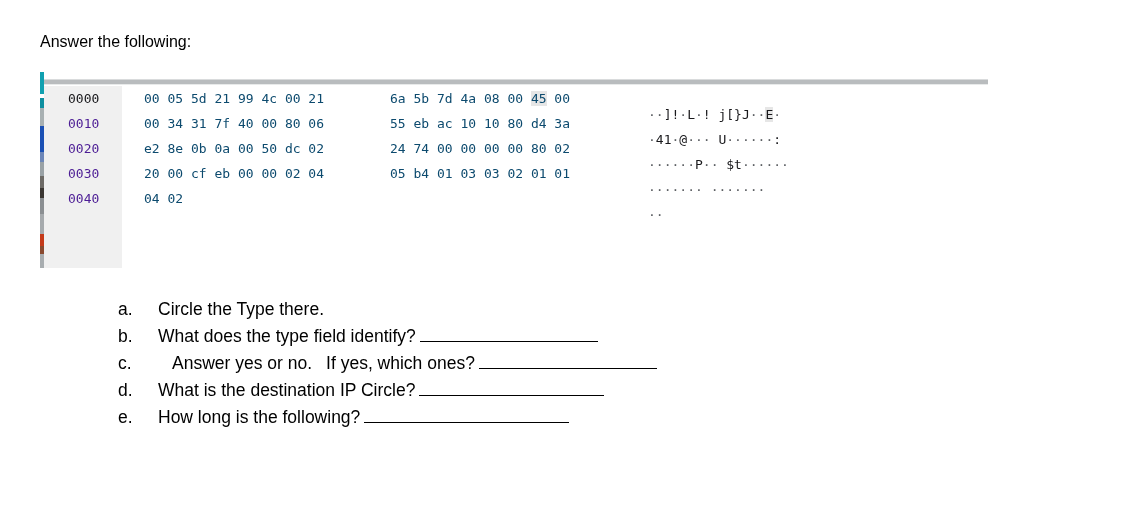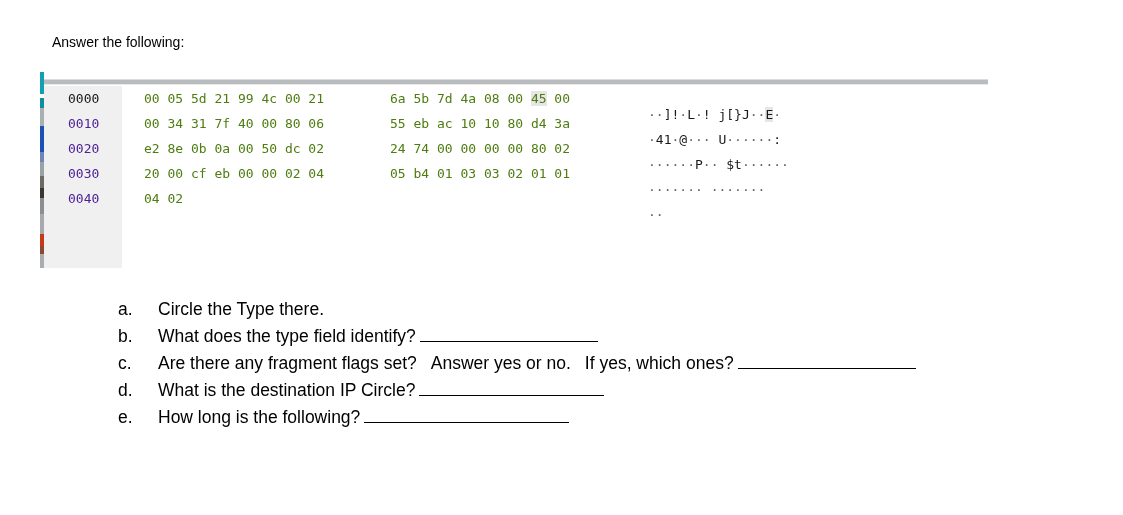--- a/index.html
+++ b/index.html
@@ -13,23 +13,23 @@
     height: 515px;
     position: relative;
     font-family: "Liberation Sans", sans-serif;
     color: #000000;
     overflow: hidden;
   }
 
   
   #prompt-heading {
     position: absolute;
-    left: 52px;
+    left: 40px;
     top: 31px;
-    font-size: 14px;
+    font-size: 16px;
     line-height: 22px;
     color: #000000;
     white-space: nowrap;
   }
 
   
   #change-bar {
     position: absolute;
     left: 40px;
     top: 72px;
@@ -81,21 +81,21 @@
     align-items: center;
   }
   .offset {
     width: 78px;
     padding-left: 16px;
     box-sizing: border-box;
     color: #4c1d95;
   }
   .hex-row:first-child .offset { color: #19191c; }
   .bytes-a, .bytes-b {
-    color: #4d7c0f;
+    color: #0c4a6e;
     padding-left: 14px;
   }
   .bytes-a { width: 222px; box-sizing: content-box; }
   .bytes-b { width: 222px; box-sizing: content-box; padding-left: 24px; }
   .ascii {
     color: #5c5f63;
     padding-left: 36px;
     margin-top: 31px;
   }
   .ascii .pr { color: #19191c; }
@@ -163,21 +163,20 @@
       <span class="q-marker">a.</span>
       <span class="q-text">Circle the Type there.</span>
     </div>
     <div class="q-item">
       <span class="q-marker">b.</span>
       <span class="q-text">What does the type field identify?</span>
       <span class="blank b-med"></span>
     </div>
     <div class="q-item">
       <span class="q-marker">c.</span>
-      <span class="q-text">Are there any fragment flags set?</span>
       <span class="gap"></span>
       <span>Answer yes or no.</span>
       <span class="gap"></span>
       <span>If yes, which ones?</span>
       <span class="blank b-med"></span>
     </div>
     <div class="q-item">
       <span class="q-marker">d.</span>
       <span class="q-text">What is the destination IP Circle?</span>
       <span class="blank b-long"></span>

